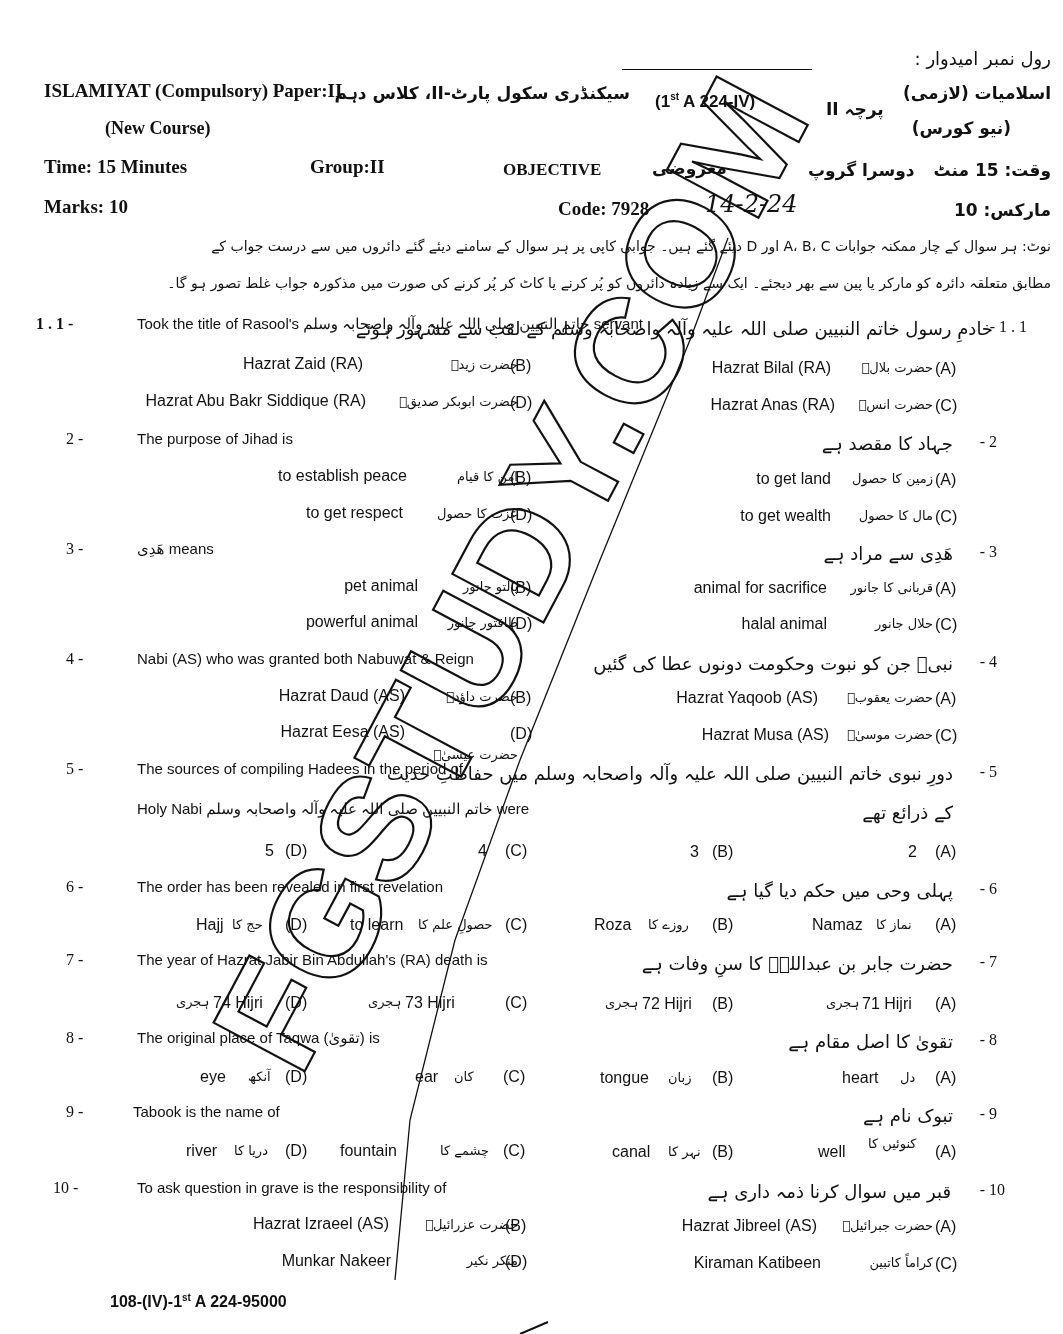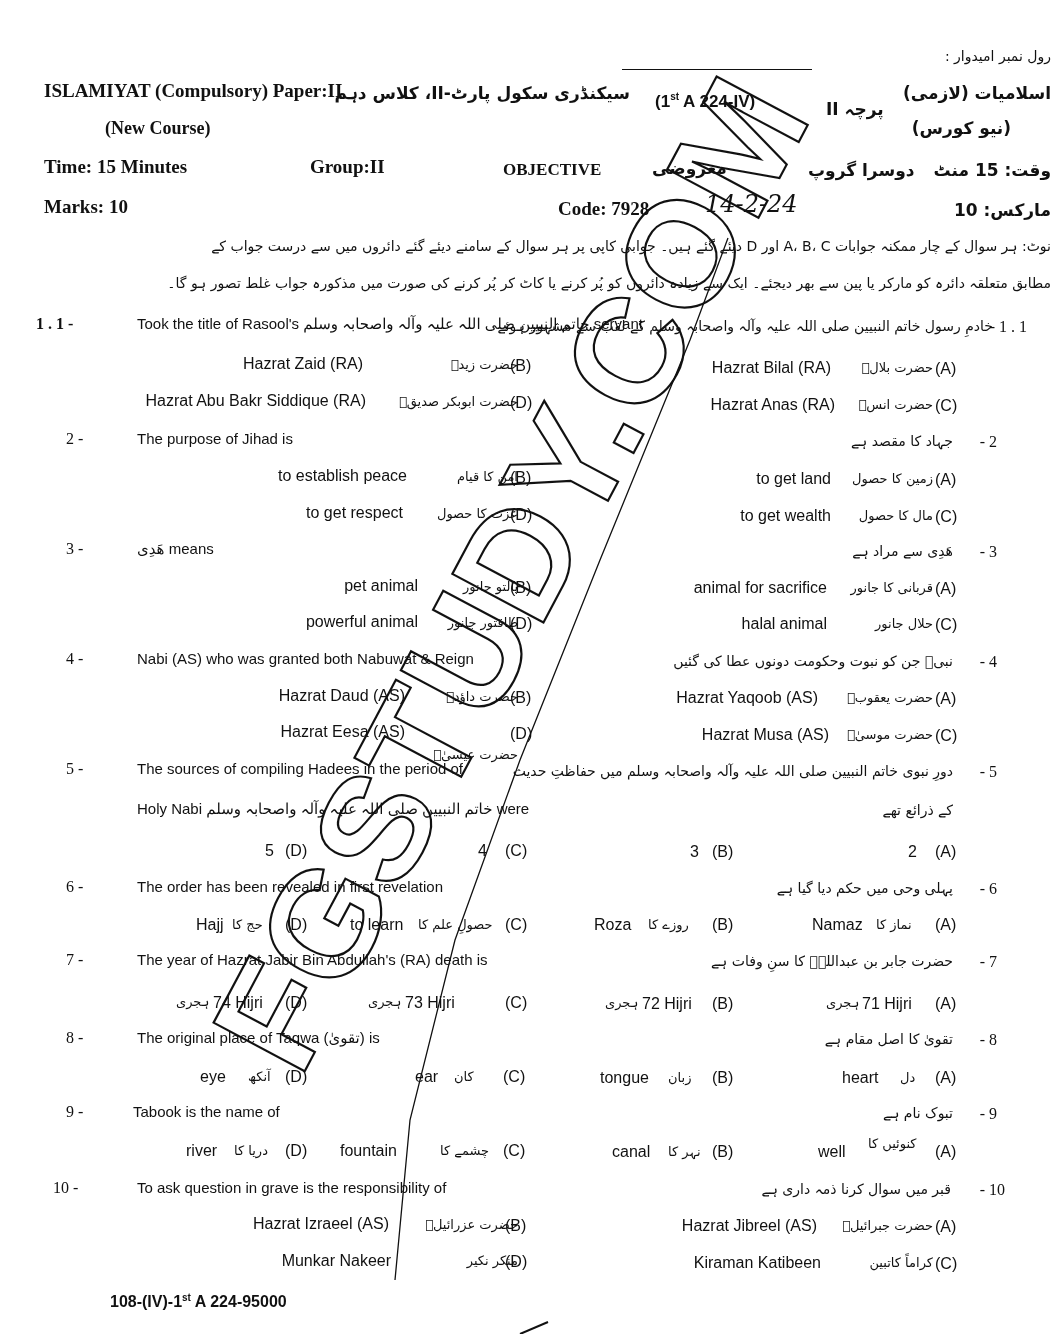--- a/index.html
+++ b/index.html
@@ -1,21 +1,21 @@
 <!DOCTYPE html>
 <html><head>
 <meta charset="utf-8">
 <style>
   html, body { margin: 0; padding: 0; background: #ffffff; }
   body { width: 1063px; height: 1334px; position: relative; overflow: hidden; color: #111; font-family: "Liberation Sans", sans-serif; }
   .abs { position: absolute; white-space: nowrap; }
   .serif-b { font-family: "Liberation Serif", serif; font-weight: bold; font-size: 19px; }
   .urdu { font-family: "DejaVu Sans", sans-serif; direction: rtl; unicode-bidi: embed; }
   .u-head { font-size: 17px; font-weight: bold; }
-  .u-small { font-size: 14px; }
+  .u-small { font-size: 18px; }
   .u-note { font-size: 14px; }
   .en { font-size: 15px; margin-left: 29px; }
   .qnum { font-family: "Liberation Serif", serif; font-size: 16px; }
   .rline { border-bottom: 1px solid #111; height: 1px; }
   .opt-en { font-size: 16px; }
   .opt-ur { font-size: 13px; }
   .opt-lbl { font-size: 16px; }
   .footer { font-family: "Liberation Sans", sans-serif; font-weight: bold; font-size: 16px; }
   sup { font-size: 10px; }
   svg.wm { position: absolute; left: 0; top: 0; pointer-events: none; }

